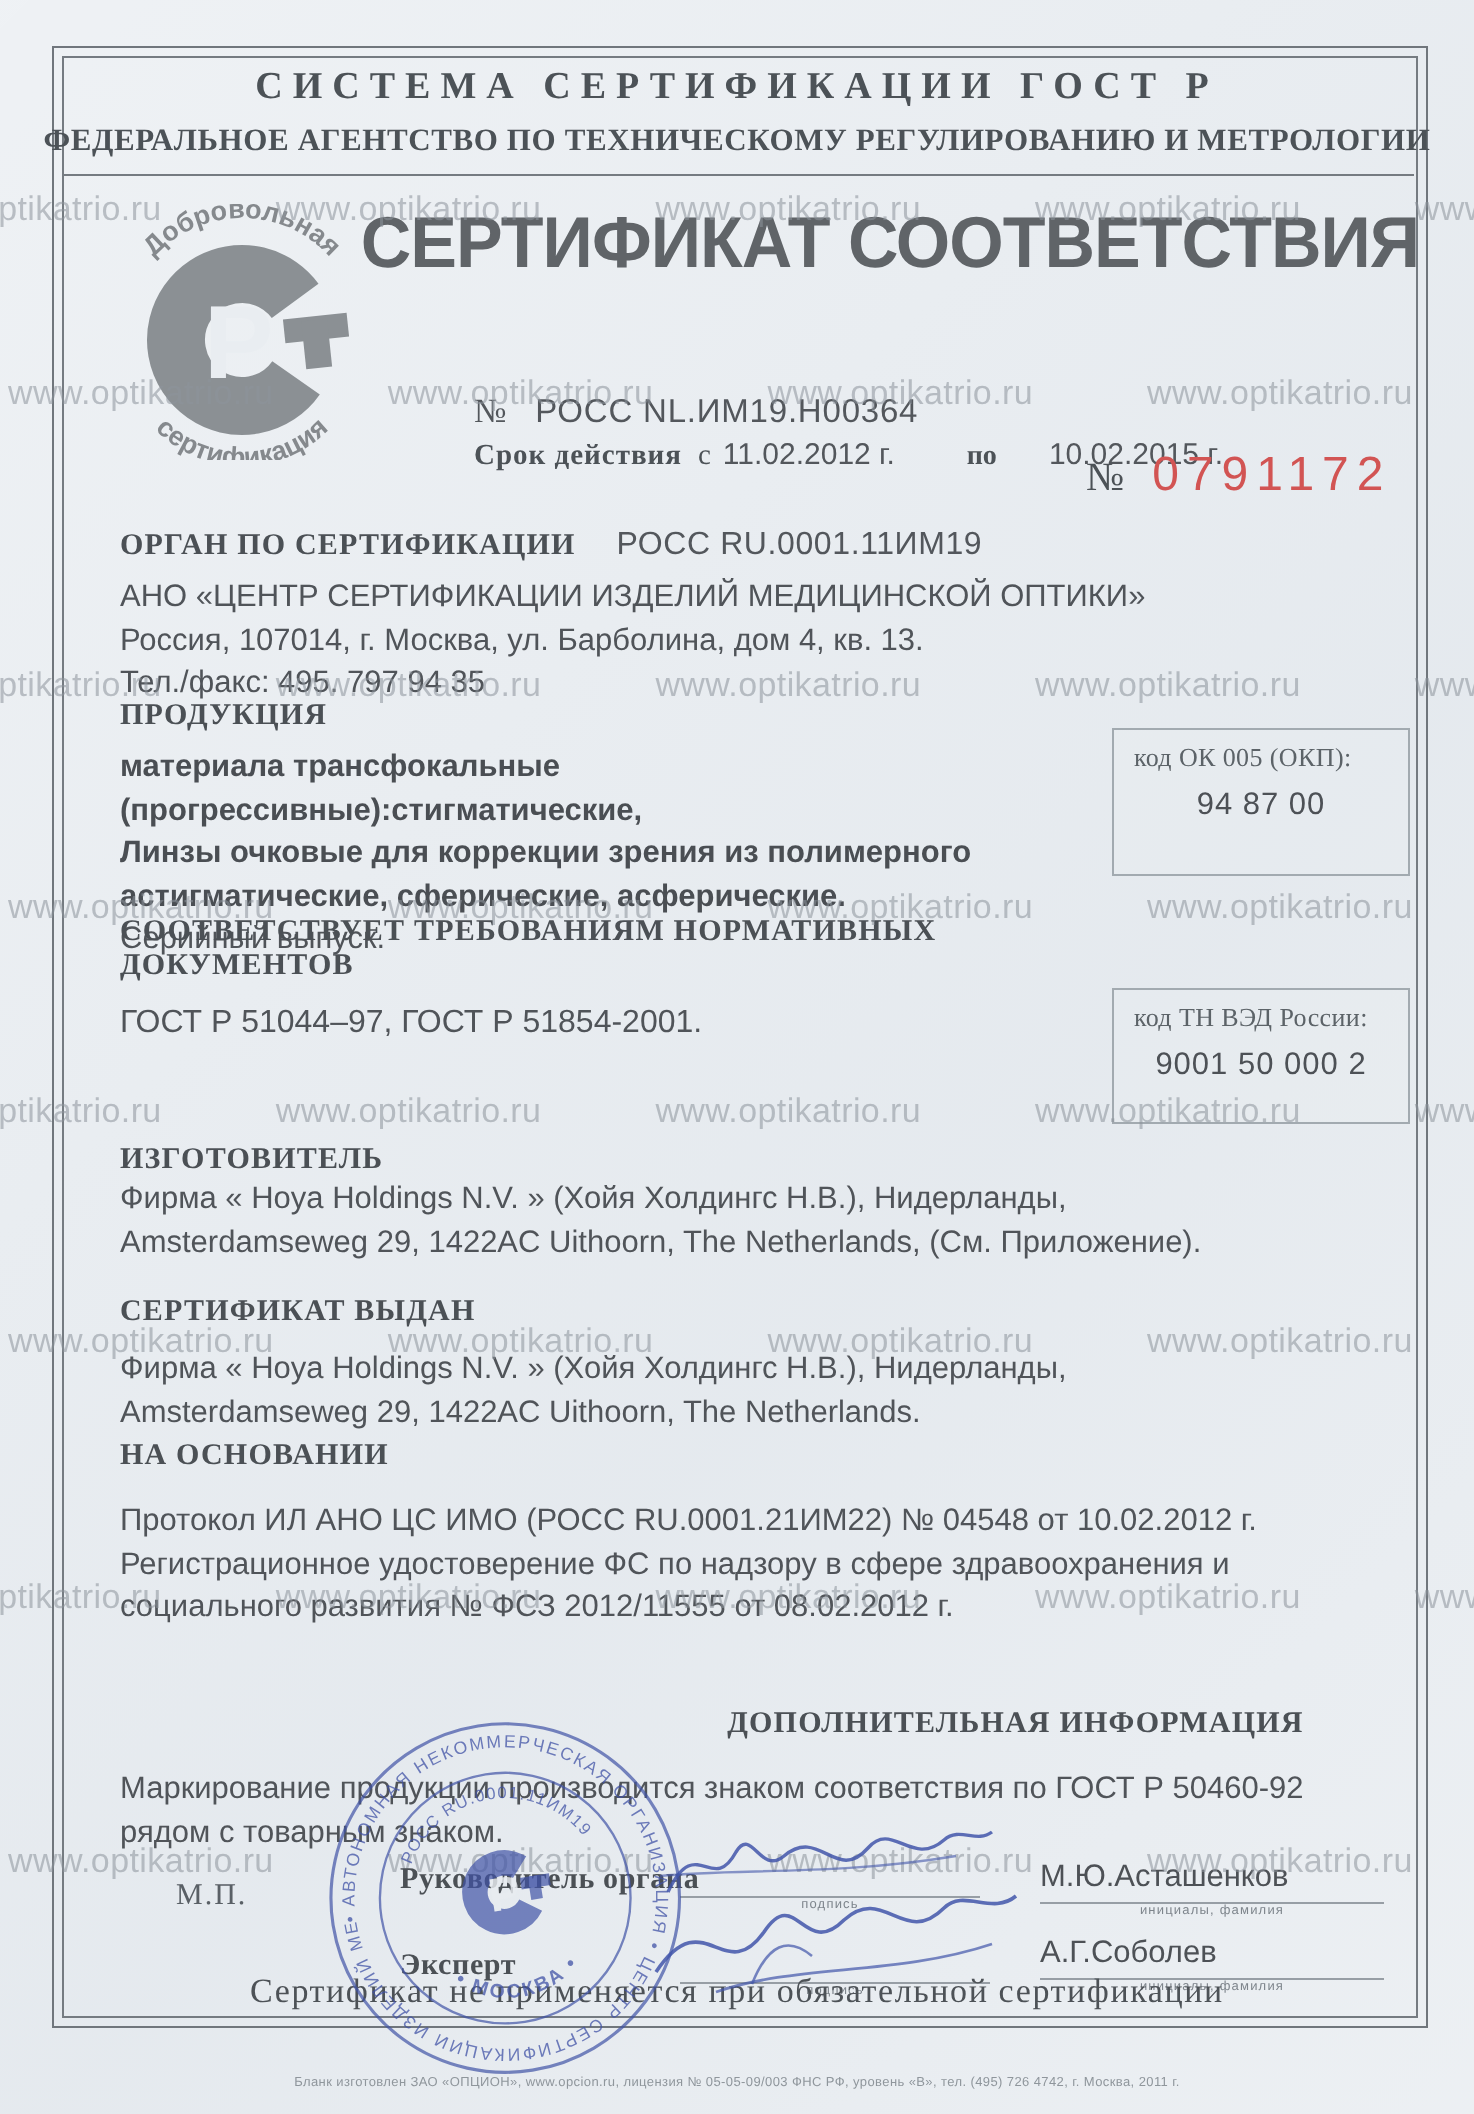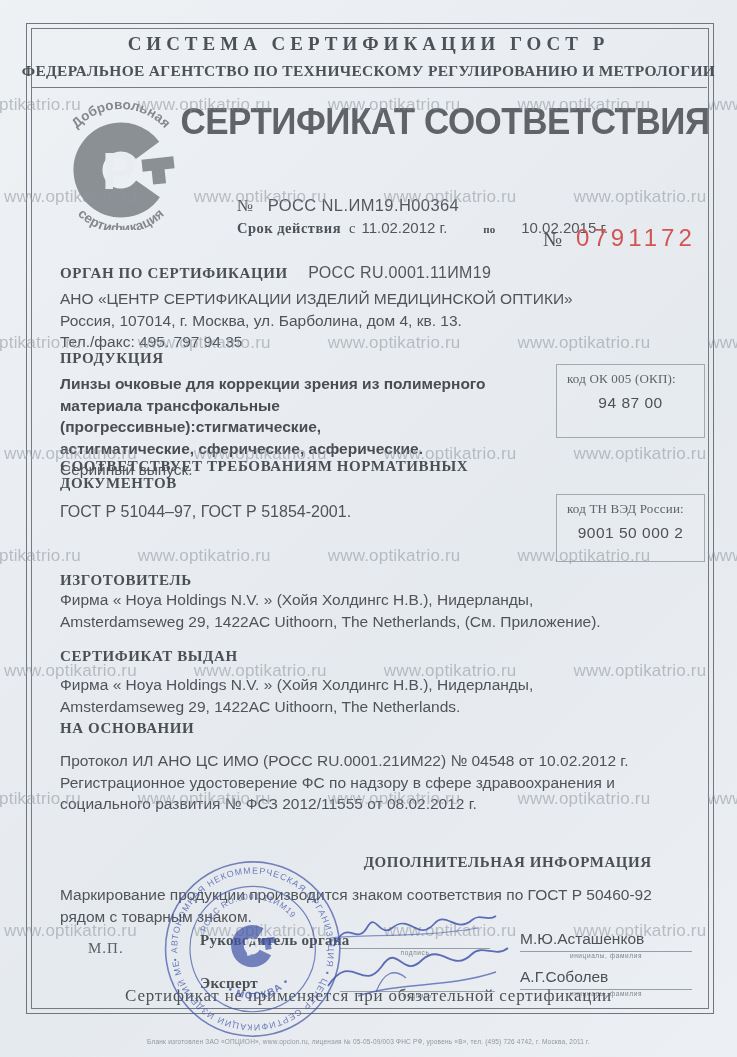--- a/index.html
+++ b/index.html
@@ -24,21 +24,21 @@
   
   .rst-logo{position:absolute;left:50px;top:102px;z-index:2;}
   
   .doc-title{position:absolute;left:180px;top:102px;width:530px;text-align:center;z-index:2;
              font-weight:bold;font-size:35px;letter-spacing:-.5px;color:#606468;transform:scaleY(1.03);}
   .cert-no{position:absolute;left:237px;top:196px;z-index:2;font-size:16.5px;color:#53575c;letter-spacing:.4px;}
   .cert-no .nosign{font-family:"Liberation Serif","DejaVu Serif",serif;font-size:17px;margin-right:14px;}
   .validity{position:absolute;left:237px;top:219px;z-index:2;font-size:15px;color:#53575c;}
   .validity .lbl{font-family:"Liberation Serif","DejaVu Serif",serif;font-weight:bold;font-size:14.5px;color:#4c5257;letter-spacing:.5px;}
   .validity .prep{font-family:"Liberation Serif","DejaVu Serif",serif;font-size:14.5px;margin:0 6px 0 8px;color:#4c5257;}
-  .validity .prep2{font-family:"Liberation Serif","DejaVu Serif",serif;font-weight:bold;font-size:11px;margin:0 26px 0 36px;color:#4c5257;}
+  .validity .prep2{font-family:"Liberation Serif","DejaVu Serif",serif;font-weight:bold;font-size:14px;margin:0 26px 0 36px;color:#4c5257;}
   .blank-no{position:absolute;left:543px;top:224px;z-index:2;}
   .blank-no .nosign{font-family:"Liberation Serif","DejaVu Serif",serif;font-size:20px;color:#4c5257;margin-right:14px;}
   .blank-no .num{font-size:24px;color:#d25453;letter-spacing:4px;}
   
   .sec-heading{font-family:"Liberation Serif","DejaVu Serif",serif;font-weight:bold;font-size:15px;
                letter-spacing:.6px;color:#4b5055;}
   .inline-code{font-family:"Liberation Sans","DejaVu Sans",sans-serif;font-weight:normal;font-size:16px;
                letter-spacing:.3px;color:#53575c;margin-left:16px;}
   .body-line{font-size:15.5px;line-height:21.5px;color:#505459;}
   .bold-line{font-weight:bold;color:#4a4e53;}
@@ -125,22 +125,22 @@
       <span class="sec-heading">ОРГАН ПО СЕРТИФИКАЦИИ</span>
       <span class="inline-code">РОСС RU.0001.11ИМ19</span>
     </div>
     <div class="body-line">АНО «ЦЕНТР СЕРТИФИКАЦИИ ИЗДЕЛИЙ МЕДИЦИНСКОЙ ОПТИКИ»</div>
     <div class="body-line">Россия, 107014, г. Москва, ул. Барболина, дом 4, кв. 13.</div>
     <div class="body-line">Тел./факс: 495. 797 94 35</div>
   </div>
 
   <div class="abs" style="left:60px;top:350px;width:485px;">
     <div class="sec-heading" style="margin-bottom:6px;">ПРОДУКЦИЯ</div>
+    <div class="body-line bold-line">материала трансфокальные (прогрессивные):стигматические,</div>
     <div class="body-line bold-line">Линзы очковые для коррекции зрения из полимерного</div>
-    <div class="body-line bold-line">материала трансфокальные (прогрессивные):стигматические,</div>
     <div class="body-line bold-line">астигматические, сферические, асферические.</div>
     <div class="body-line">Серийный выпуск.</div>
   </div>
   <div class="code-box" style="left:556px;top:364px;width:147px;height:72px;">
     <div class="cb-label">код ОК 005 (ОКП):</div>
     <div class="cb-value">94 87 00</div>
   </div>
 
   <div class="abs" style="left:60px;top:458px;width:485px;">
     <div class="sec-heading" style="margin-bottom:9px;">СООТВЕТСТВУЕТ ТРЕБОВАНИЯМ НОРМАТИВНЫХ ДОКУМЕНТОВ</div>

